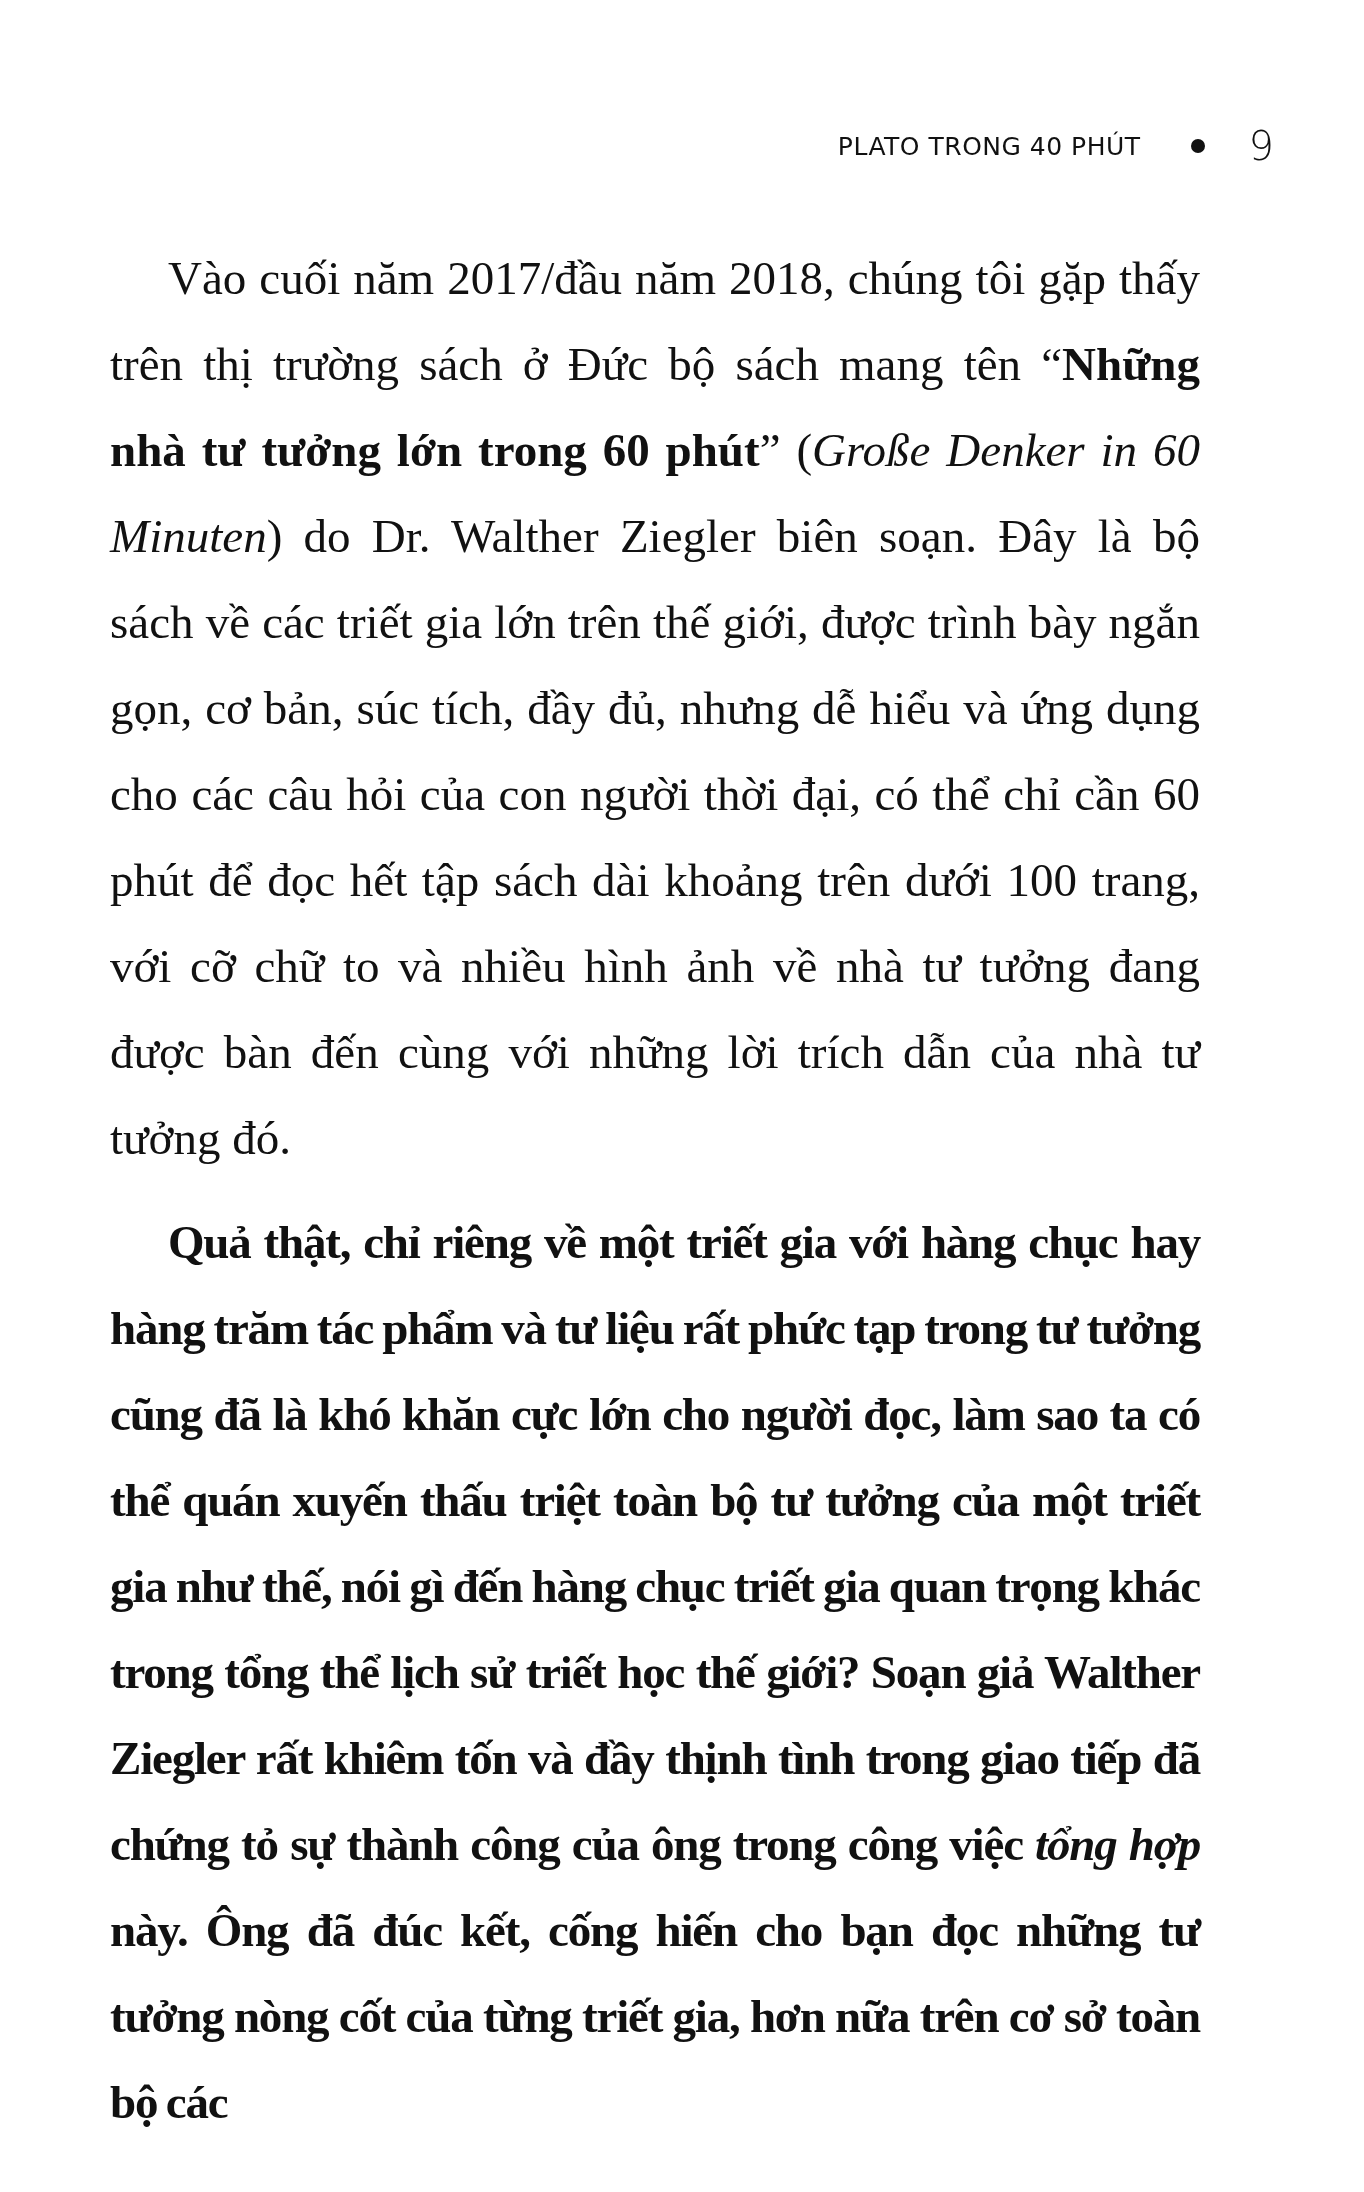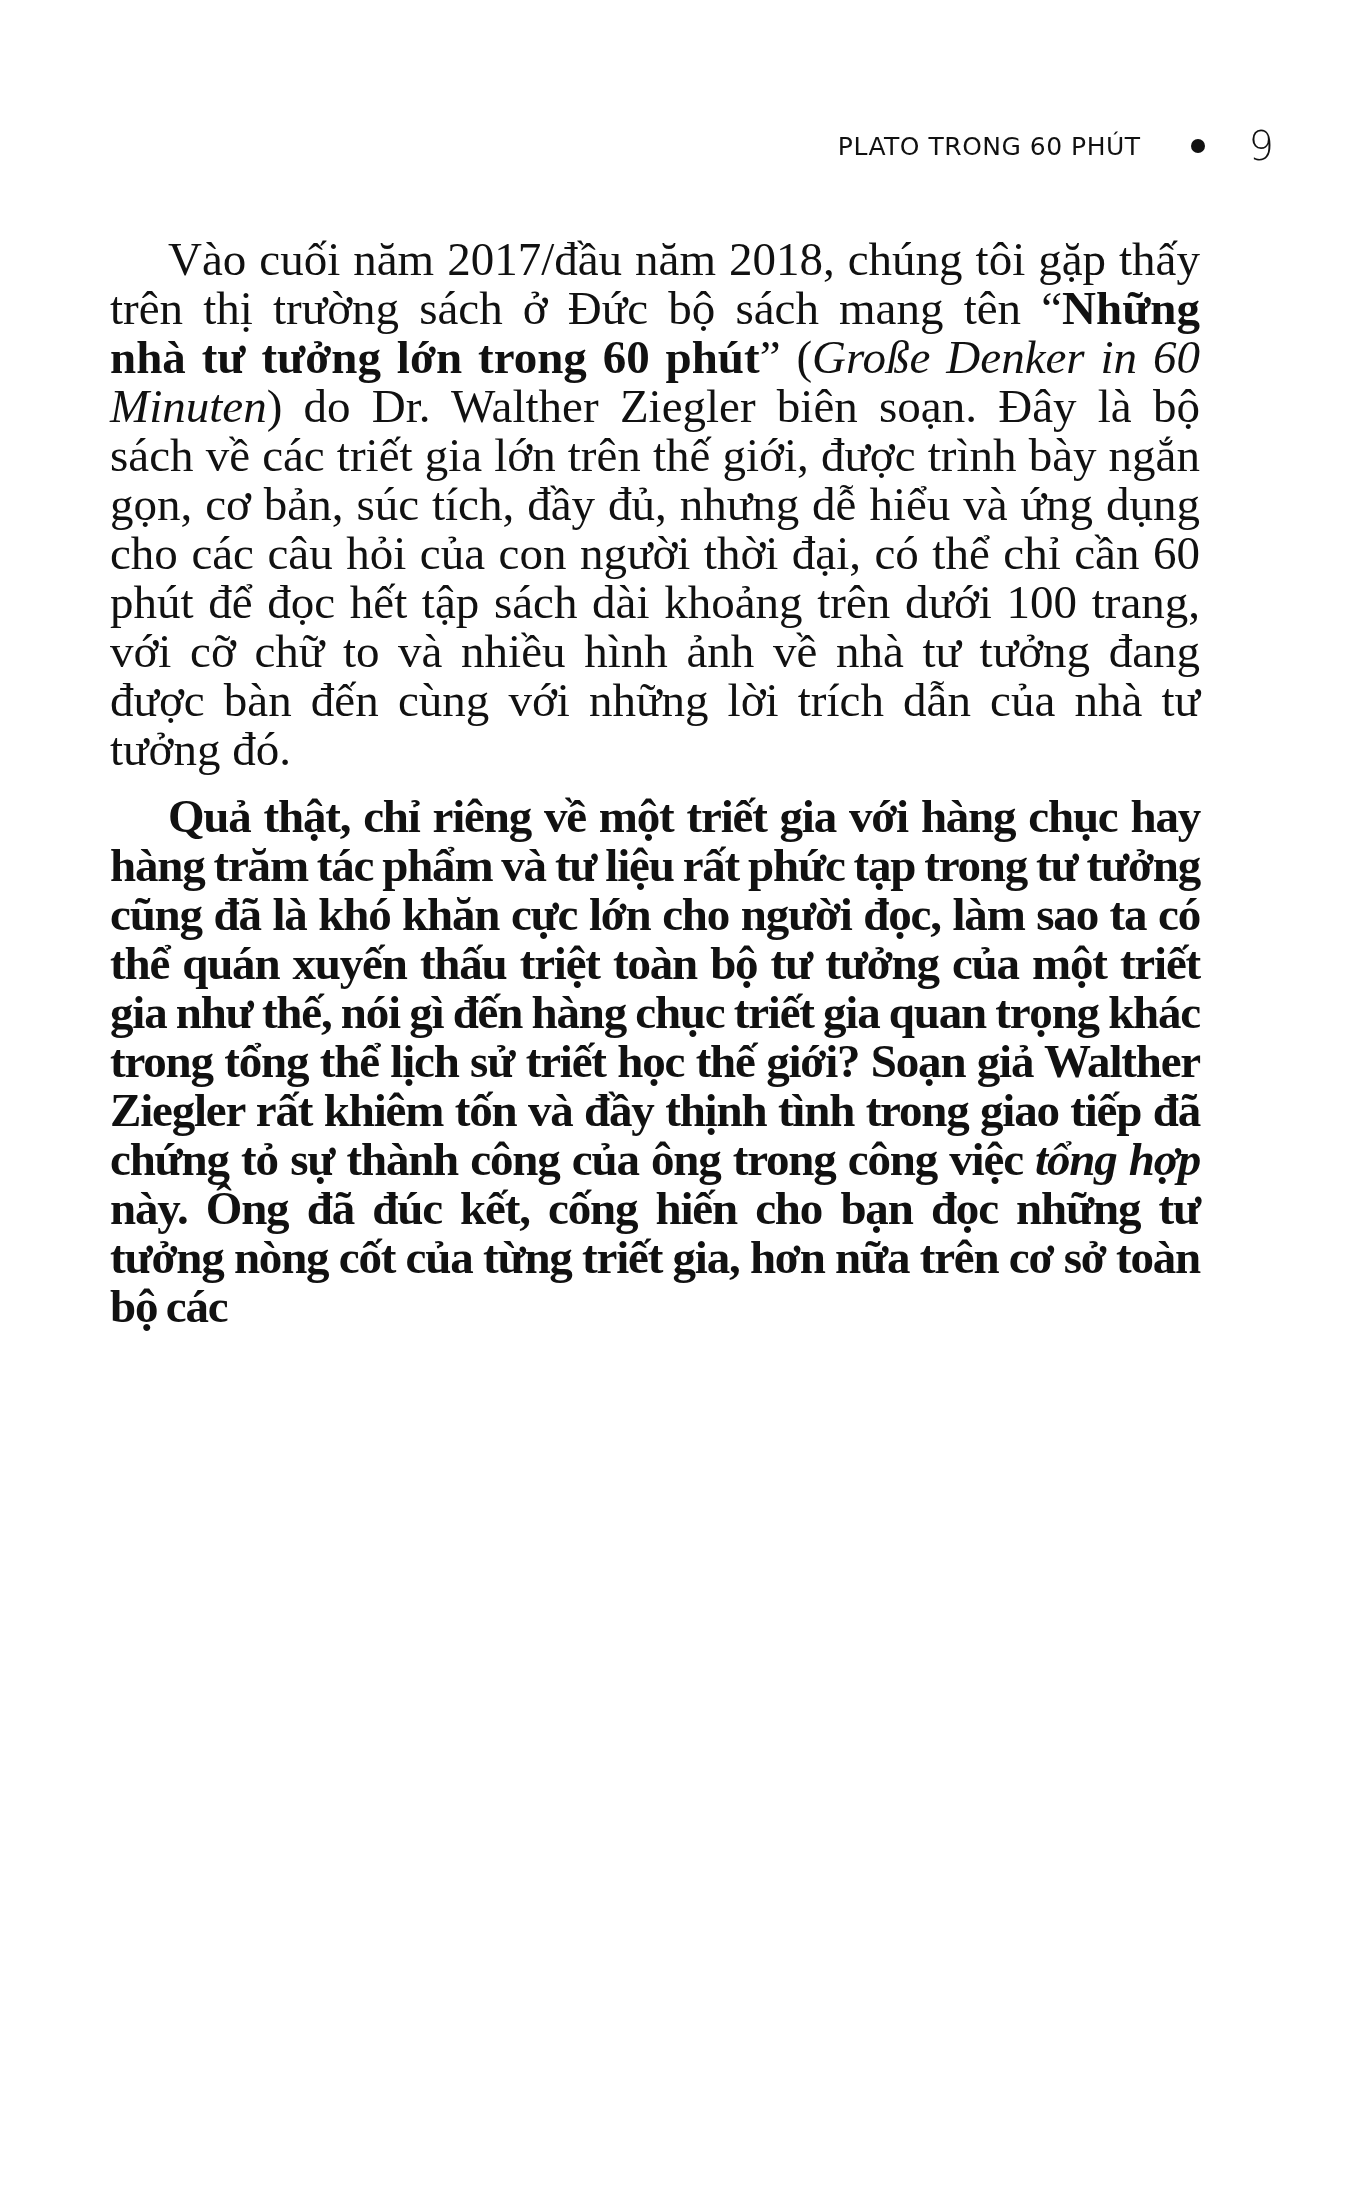--- a/index.html
+++ b/index.html
@@ -7,34 +7,34 @@
     .header {
       position: absolute; top: 124px; right: 90px; height: 44px;
       display: flex; align-items: center;
       font-family: "DejaVu Sans", sans-serif;
     }
     .running-title { font-size: 25px; letter-spacing: 0.5px; color: #111; }
     .bullet { display: inline-block; width: 14px; height: 14px; border-radius: 50%; background: #111; margin: 0 44px 0 50px; }
     .page-number { font-size: 40px; font-weight: 300; color: #111; }
     .body-text {
       position: absolute; left: 110px; width: 1090px; top: 235px;
-      font-family: "Liberation Serif", serif; font-size: 47px; line-height: 49px;
+      font-family: "Liberation Serif", serif; font-size: 47px; line-height: 86px;
       text-align: justify;
     }
     .para { margin: 0 0 0 0; text-indent: 58px; }
     .para + .para { margin-top: 18px; }
     .bold { font-weight: bold; }
     .ital { font-style: italic; }
     .tight { letter-spacing: -1.2px; word-spacing: -2px; font-weight: bold; }
   </style>
 </head>
 <body>
 
 <div class="header">
-  <span class="running-title">PLATO TRONG 60 PHÚT</span>
+  <span class="running-title">PLATO TRONG 40 PHÚT</span>
   <span class="bullet"></span>
   <span class="page-number">9</span>
 </div>
 
 <div class="body-text">
   <p class="para"><span>Vào cuối năm 2017/đầu năm 2018, chúng tôi gặp thấy trên thị trường sách ở Đức bộ sách mang tên “</span><span class="bold">Những nhà tư tưởng lớn trong 60 phút</span><span>” (</span><span class="ital">Große Denker in 60 Minuten</span><span>) do Dr. Walther Ziegler biên soạn. Đây là bộ sách về các triết gia lớn trên thế giới, được trình bày ngắn gọn, cơ bản, súc tích, đầy đủ, nhưng dễ hiểu và ứng dụng cho các câu hỏi của con người thời đại, có thể chỉ cần 60 phút để đọc hết tập sách dài khoảng trên dưới 100 trang, với cỡ chữ to và nhiều hình ảnh về nhà tư tưởng đang được bàn đến cùng với những lời trích dẫn của nhà tư tưởng đó.</span></p>
   <p class="para tight"><span>Quả thật, chỉ riêng về một triết gia với hàng chục hay hàng trăm tác phẩm và tư liệu rất phức tạp trong tư tưởng cũng đã là khó khăn cực lớn cho người đọc, làm sao ta có thể quán xuyến thấu triệt toàn bộ tư tưởng của một triết gia như thế, nói gì đến hàng chục triết gia quan trọng khác trong tổng thể lịch sử triết học thế giới? Soạn giả Walther Ziegler rất khiêm tốn và đầy thịnh tình trong giao tiếp đã chứng tỏ sự thành công của ông trong công việc </span><span class="ital">tổng hợp</span><span> này. Ông đã đúc kết, cống hiến cho bạn đọc những tư tưởng nòng cốt của từng triết gia, hơn nữa trên cơ sở toàn bộ các</span></p>
 </div>
 
 </body></html>

